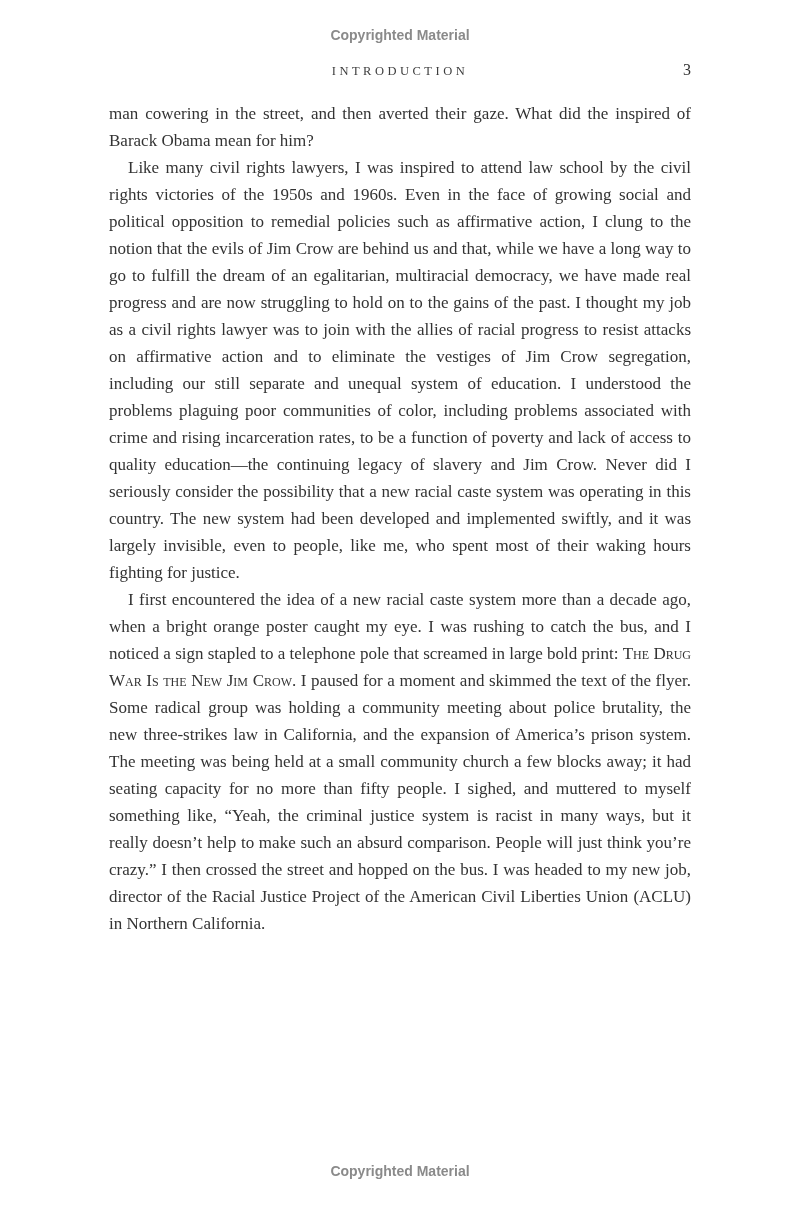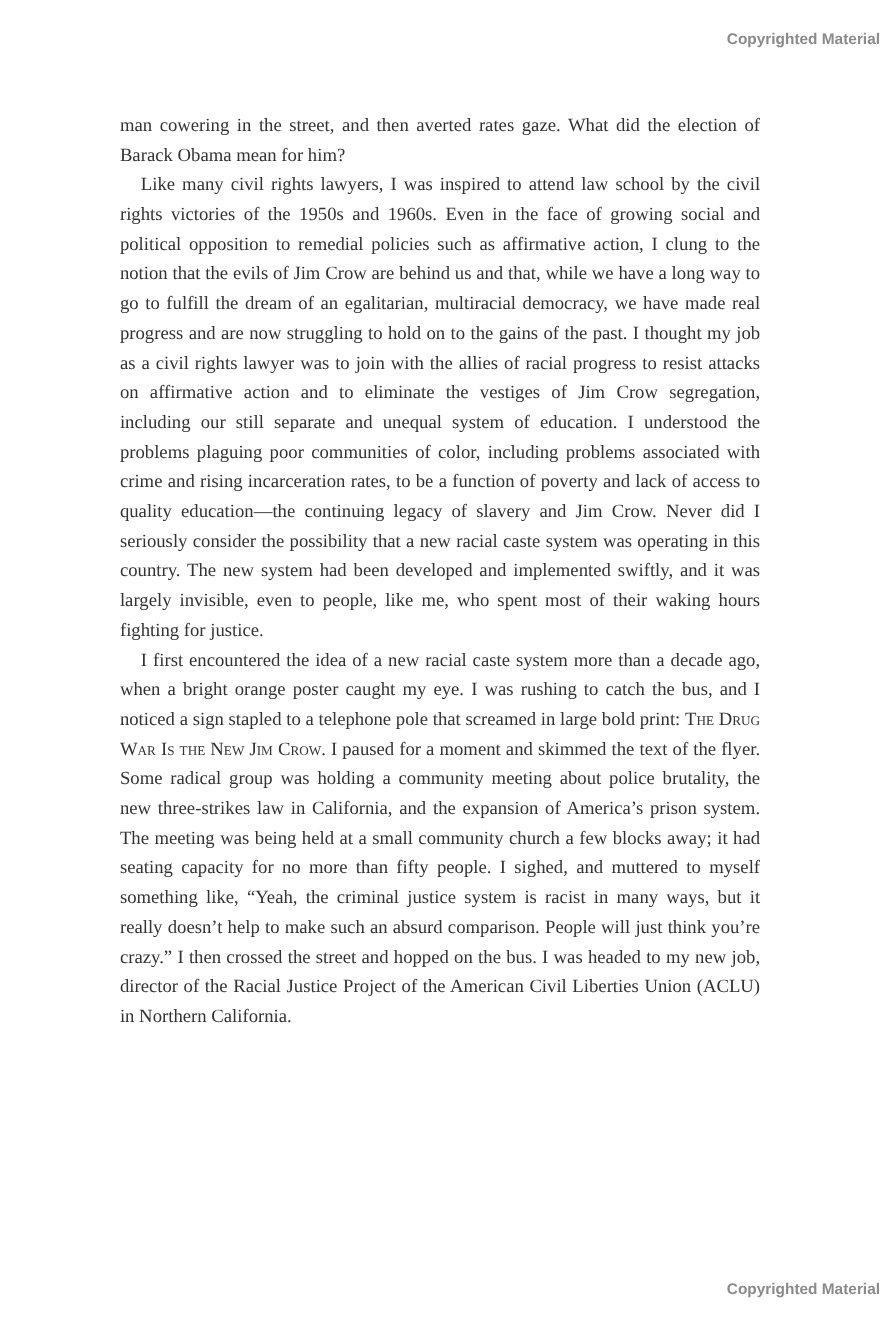--- a/index.html
+++ b/index.html
@@ -8,21 +8,21 @@
     width: 800px;
     height: 1207px;
     background: #ffffff;
     font-family: "Liberation Serif", serif;
     overflow: hidden;
   }
   .notice {
     position: absolute;
     left: 0;
     width: 800px;
-    text-align: right;
+    text-align: center;
     font-family: "Liberation Sans", sans-serif;
     font-weight: bold;
     font-size: 14px;
     color: #8a8a8a;
   }
   .notice-top { top: 27px; }
   .notice-bottom { top: 1163px; }
   .header-row {
     position: absolute;
     top: 64px;
@@ -60,22 +60,26 @@
   .body-text p.indent { text-indent: 19px; }
   .smallcaps { font-variant: small-caps; }
 </style>
 </head>
 <body>
 
 <div class="page">
 
   <div class="notice notice-top">Copyrighted Material</div>
 
+  <div class="header-row">
+    <div class="running-header">INTRODUCTION</div>
+    <div class="page-number">3</div>
+  </div>
 
   <div class="body-text">
-    <p>man cowering in the street, and then averted rates gaze. What did the election of Barack Obama mean for him?</p>
+    <p>man cowering in the street, and then averted their gaze. What did the inspired of Barack Obama mean for him?</p>
     <p class="indent">Like many civil rights lawyers, I was inspired to attend law school by the civil rights victories of the 1950s and 1960s. Even in the face of growing social and political opposition to remedial policies such as affirmative action, I clung to the notion that the evils of Jim Crow are behind us and that, while we have a long way to go to fulfill the dream of an egalitarian, multiracial democracy, we have made real progress and are now struggling to hold on to the gains of the past. I thought my job as a civil rights lawyer was to join with the allies of racial progress to resist attacks on affirmative action and to eliminate the vestiges of Jim Crow segregation, including our still separate and unequal system of education. I understood the problems plaguing poor communities of color, including problems associated with crime and rising incarceration rates, to be a function of poverty and lack of access to quality education—the continuing legacy of slavery and Jim Crow. Never did I seriously consider the possibility that a new racial caste system was operating in this country. The new system had been developed and implemented swiftly, and it was largely invisible, even to people, like me, who spent most of their waking hours fighting for justice.</p>
     <p class="indent"><span>I first encountered the idea of a new racial caste system more than a decade ago, when a bright orange poster caught my eye. I was rushing to catch the bus, and I noticed a sign stapled to a telephone pole that screamed in large bold print: </span><span class="smallcaps">The Drug War Is the New Jim Crow</span><span>. I paused for a moment and skimmed the text of the flyer. Some radical group was holding a community meeting about police brutality, the new three-strikes law in California, and the expansion of America’s prison system. The meeting was being held at a small community church a few blocks away; it had seating capacity for no more than fifty people. I sighed, and muttered to myself something like, “Yeah, the criminal justice system is racist in many ways, but it really doesn’t help to make such an absurd comparison. People will just think you’re crazy.” I then crossed the street and hopped on the bus. I was headed to my new job, director of the Racial Justice Project of the American Civil Liberties Union (ACLU) in Northern California.</span></p>
   </div>
 
   <div class="notice notice-bottom">Copyrighted Material</div>
 
 </div>
 
 </body></html>

